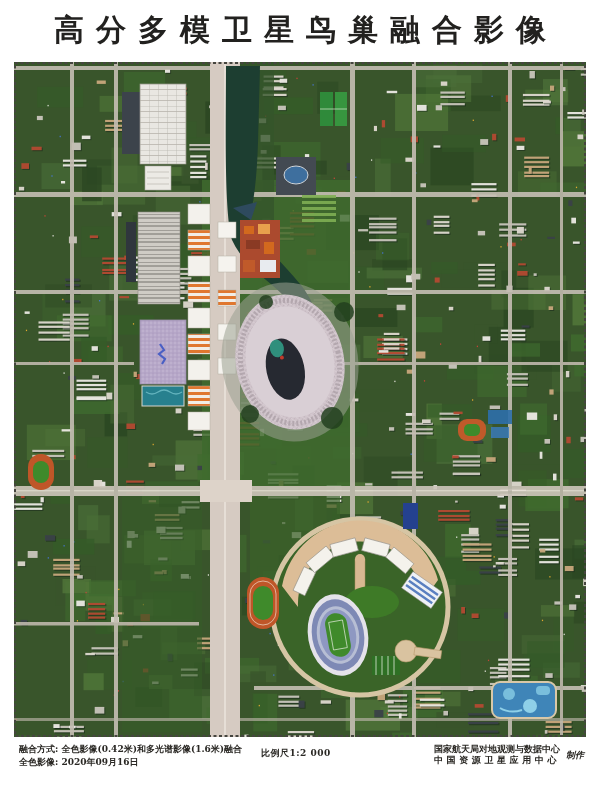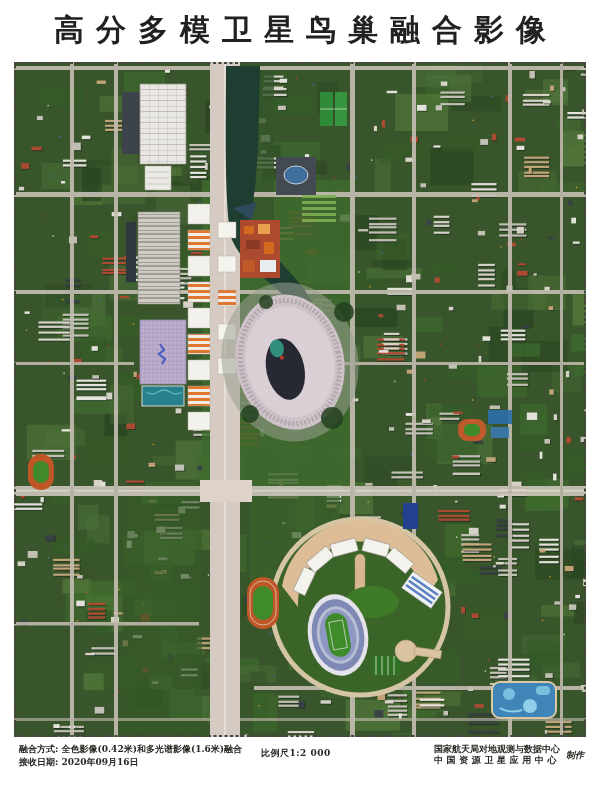--- a/index.html
+++ b/index.html
@@ -1578,21 +1578,21 @@
     </svg>
   </figure>
 
   <div class="caption-bar">
     <div class="meta-left">
       <div>
         <span>融合方式:</span>
         <span>全色影像(0.42米)和多光谱影像(1.6米)融合</span>
       </div>
       <div>
-        <span>接收日期:</span>
+        <span>全色影像:</span>
         <span>2020年09月16日</span>
       </div>
     </div>
     <div class="scale-box">
       <span>比例尺</span><span>1:2 000</span>
     </div>
     <div class="producer">
       <span class="producer-lines">
         <span class="producer-l1">国家航天局对地观测与数据中心</span>
         <span class="producer-l2">中国资源卫星应用中心</span>

